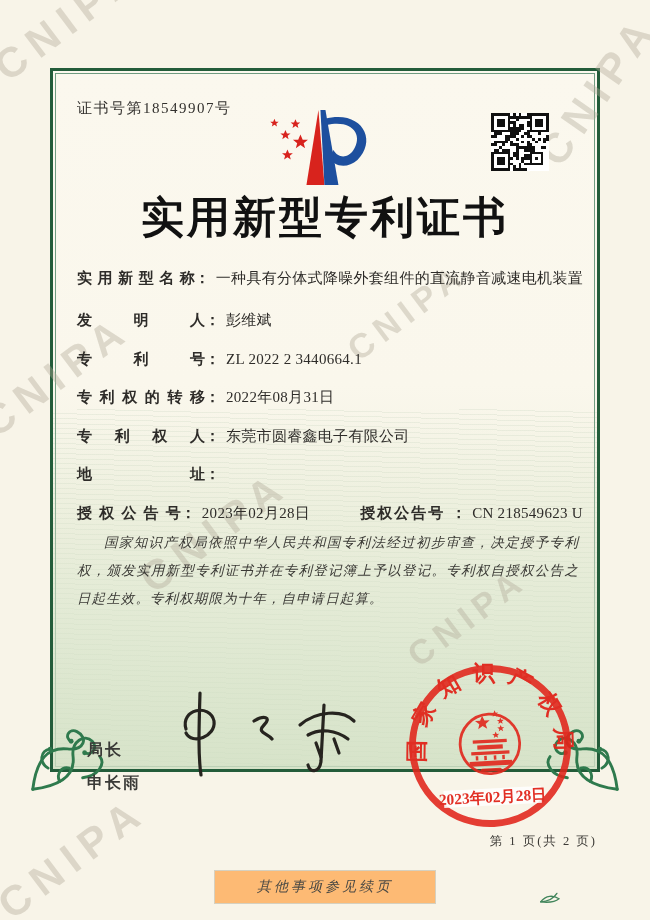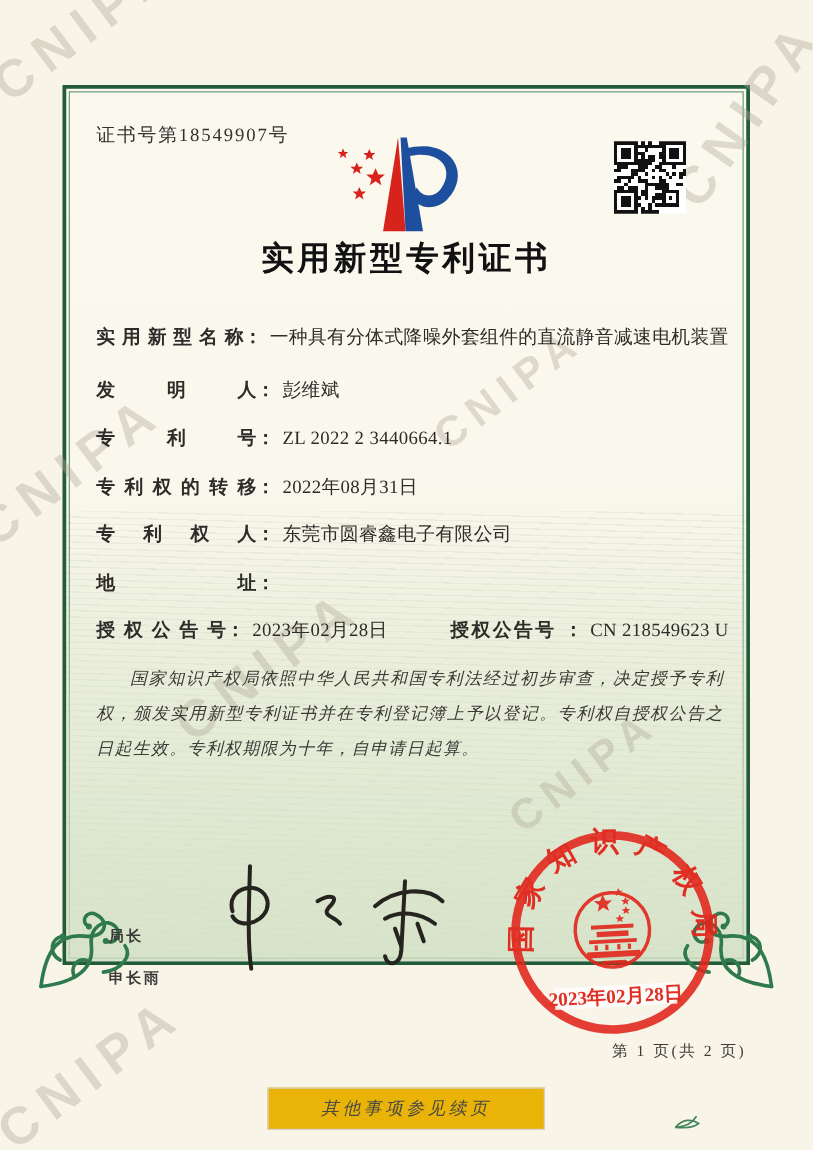--- a/index.html
+++ b/index.html
@@ -40,55 +40,55 @@
       repeating-linear-gradient(1.5deg,rgba(110,150,115,0.10) 0px,rgba(110,150,115,0.10) 1px,rgba(0,0,0,0) 1px,rgba(0,0,0,0) 5px);
   }
   .content{position:absolute;inset:0;z-index:3;}
 
   
   .cert-no{position:absolute;left:24px;top:28px;font-size:15px;letter-spacing:1.5px;color:#33312e;}
   .logo{position:absolute;left:50%;top:34px;transform:translateX(-56%);}
   .qr{position:absolute;right:48px;top:42px;width:58px;height:58px;}
   .title{
     position:absolute;left:0;right:0;top:118px;text-align:center;
-    font-size:26px;font-weight:bold;letter-spacing:3px;color:#111;
+    font-size:43px;font-weight:bold;letter-spacing:3px;color:#111;
   }
 
   
   .fields{position:absolute;left:24px;right:14px;top:180px;font-size:15px;color:#2e2c29;}
-  .frow{height:38.5px;line-height:24px;display:flex;align-items:center;white-space:nowrap;}
+  .frow{height:38.5px;line-height:24px;display:flex;align-items:flex-end;white-space:nowrap;}
   .frow:first-child{margin-bottom:4px;}
   .flabel{display:inline-block;width:128px;text-align:justify;text-align-last:justify;font-weight:600;}
   .fcolon{font-weight:600;margin-right:6px;}
   .fvalue{letter-spacing:0.3px;}
   .fextra{margin-left:50px;}
 
   
   .paras{position:absolute;left:24px;right:18px;top:458px;}
   .paras p{
     margin:0;text-indent:2em;font-style:italic;
     font-size:13.5px;line-height:28px;letter-spacing:1.1px;
     color:#3a3935;text-align:justify;
   }
 
   
   .signer{
     position:absolute;left:34px;top:662px;
     font-family:"Liberation Sans","DejaVu Sans",sans-serif;
-    font-size:12px;font-weight:600;color:#3a3a37;line-height:33px;letter-spacing:2px;
+    font-size:16px;font-weight:600;color:#3a3a37;line-height:33px;letter-spacing:2px;
   }
   .signature{position:absolute;left:105px;top:606px;}
 
   .seal{position:absolute;left:352px;top:590px;width:170px;height:170px;transform:rotate(-3deg);opacity:0.95;}
 
   
   .page-info{position:absolute;left:0;right:0;top:762px;text-align:right;font-size:12.5px;letter-spacing:2px;color:#3c3a36;}
   .note-box{
     position:absolute;left:50%;top:870px;transform:translateX(-50%);
-    background:#eab308;border:1px solid #d6d0bf;
+    background:#fdba74;border:1px solid #d6d0bf;
     padding:7px 42px;font-style:italic;font-size:14px;letter-spacing:3px;color:#4a4944;
     white-space:nowrap;z-index:4;
   }
   .ornament{position:absolute;pointer-events:none;}
   .orn-bl{left:-26px;bottom:-26px;}
   .orn-br{right:-26px;bottom:-26px;transform:scaleX(-1);}
   .orn-mini{left:468px;top:796px;transform:rotate(20deg) scale(0.45);opacity:0.9;}
 </style>
 </head>
 <body>

